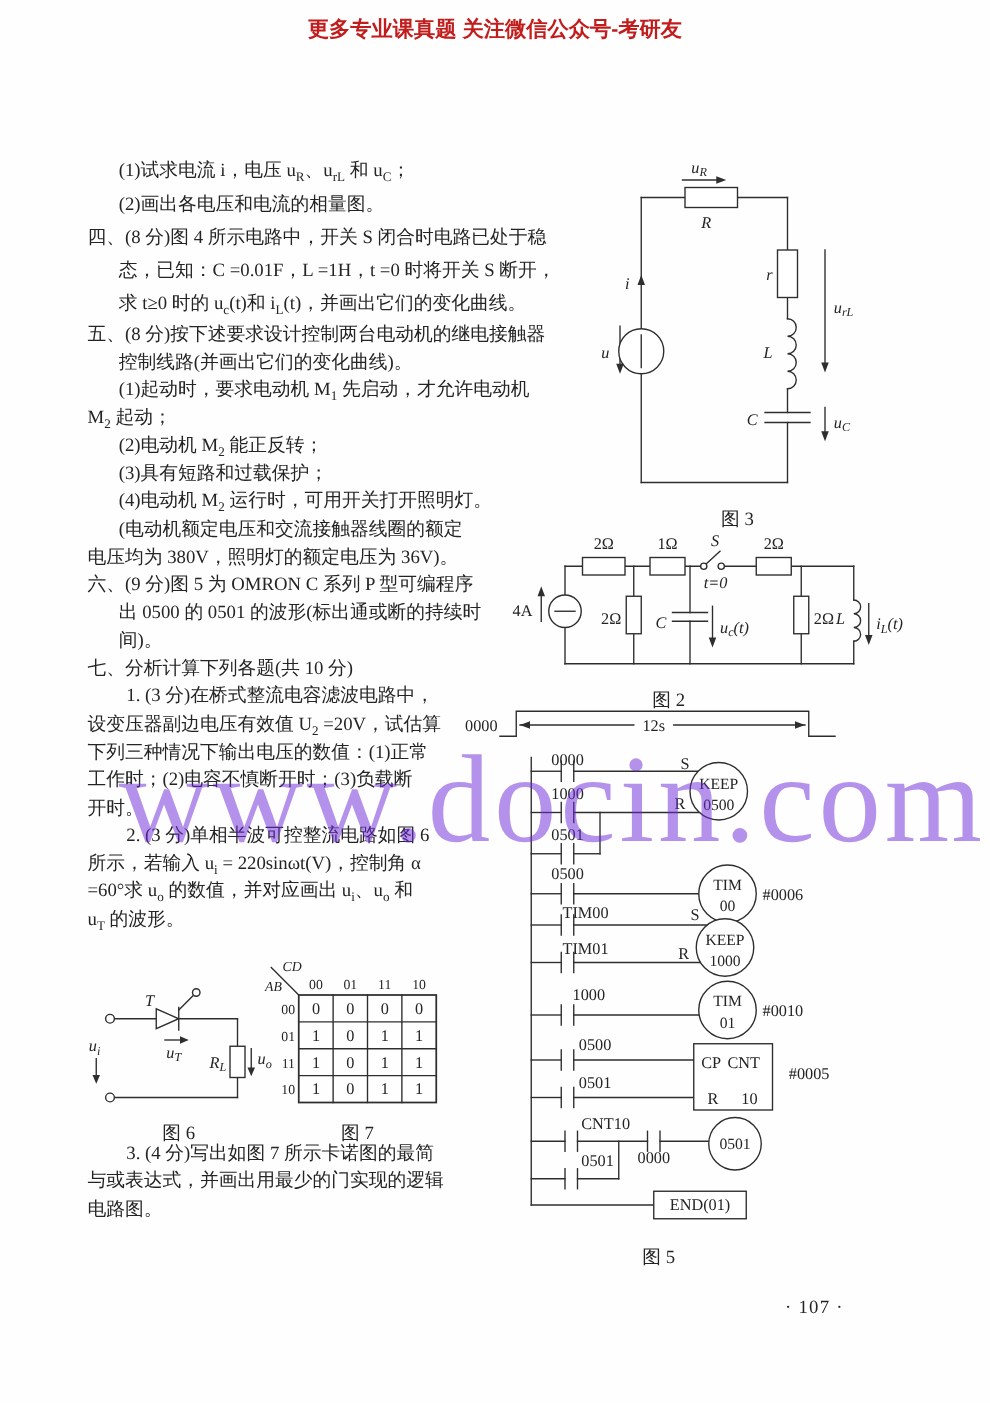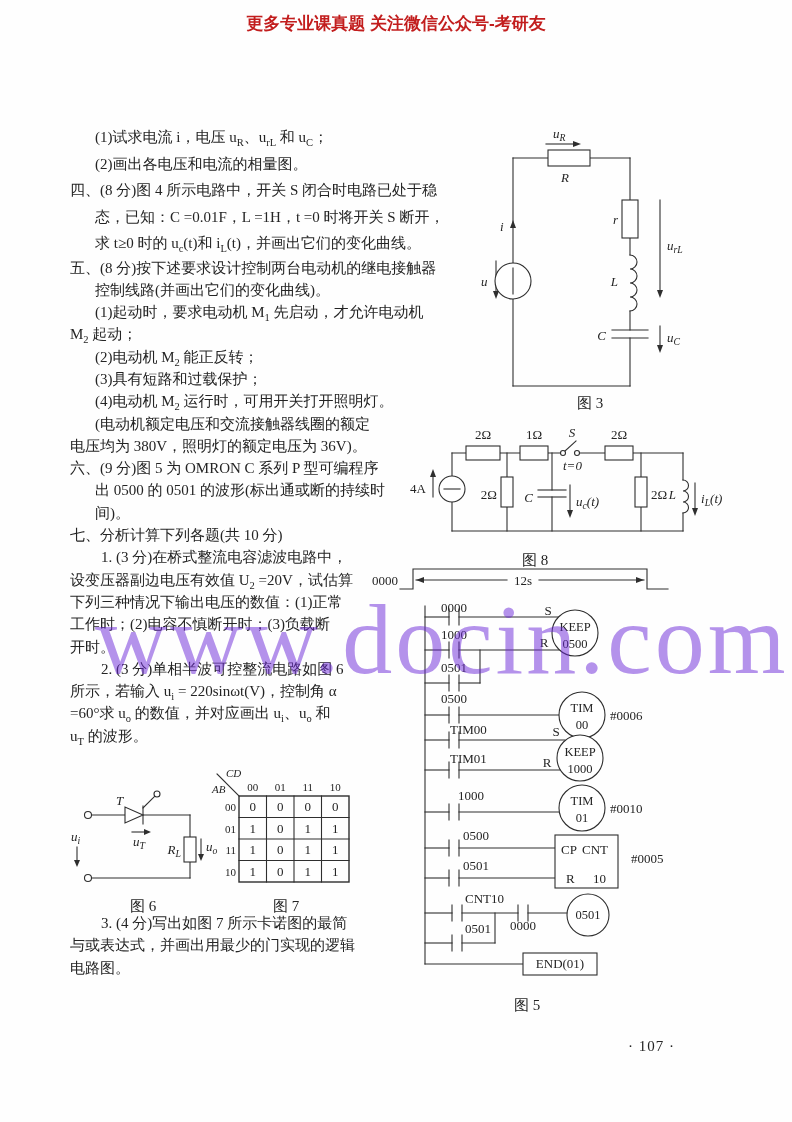--- a/index.html
+++ b/index.html
@@ -108,21 +108,21 @@
   <text class="it" x="113" y="10"><tspan>u</tspan><tspan dy="3" font-size="75%">R</tspan><tspan dy="-3">​</tspan></text>
   <text class="it" x="125" y="54" text-anchor="middle">R</text>
   <text class="it" x="60" y="103">i</text>
   <text class="it" x="41" y="158">u</text>
   <text class="it" x="178" y="96" text-anchor="end">r</text>
   <text class="it" x="178" y="158" text-anchor="end">L</text>
   <text class="it" x="166" y="212" text-anchor="end">C</text>
   <text class="it" x="227" y="122"><tspan>u</tspan><tspan dy="3" font-size="75%">rL</tspan><tspan dy="-3">​</tspan></text>
   <text class="it" x="227" y="214"><tspan>u</tspan><tspan dy="3" font-size="75%">C</tspan><tspan dy="-3">​</tspan></text>
 </svg>
-<div class="fig-caption" style="left:555px;top:394px;width:70px;">图 3</div>
+<div class="fig-caption" style="left:555px;top:406px;width:70px;">图 3</div>
 
 <svg style="left:400px;top:425px;" width="390" height="135" viewBox="0 0 390 135">
   <g class="wire">
     <line x1="52" y1="28" x2="163" y2="28"></line>
     <line x1="177" y1="28" x2="283" y2="28"></line>
     <line x1="52" y1="106" x2="283" y2="106"></line>
     <line x1="52" y1="28" x2="52" y2="51"></line>
       <line x1="52" y1="77" x2="52" y2="106"></line>
     <line x1="33" y1="72" x2="33" y2="50"></line>
     <line x1="107" y1="28" x2="107" y2="52"></line>
@@ -158,21 +158,21 @@
   <text x="97" y="74" text-anchor="end">2Ω</text>
   <text class="it" x="133" y="77" text-anchor="end">C</text>
   <text class="it" x="176" y="81"><tspan>u</tspan><tspan dy="3" font-size="75%">c</tspan><tspan dy="-3">​</tspan><tspan>(t)</tspan></text>
   <text class="it" x="172" y="12" text-anchor="middle">S</text>
   <text class="it" x="163" y="45">t=0</text>
   <text x="219" y="14" text-anchor="middle">2Ω</text>
   <text x="251" y="74">2Ω</text>
   <text class="it" x="276" y="74" text-anchor="end">L</text>
   <text class="it" x="301" y="78"><tspan>i</tspan><tspan dy="3" font-size="75%">L</tspan><tspan dy="-3">​</tspan><tspan>(t)</tspan></text>
 </svg>
-<div class="fig-caption" style="left:505px;top:551px;width:60px;">图 8</div>
+<div class="fig-caption" style="left:505px;top:551px;width:60px;">图 2</div>
 
 <svg style="left:370px;top:558px;" width="310" height="42" viewBox="0 0 310 42">
   <g class="wire">
     <polyline points="30,31 43,31 43,11 277,11 277,31 298,31"></polyline>
     <line x1="46" y1="22" x2="137" y2="22"></line>
     <line x1="169" y1="22" x2="274" y2="22"></line>
   </g>
   <polygon class="head" points="54,19 46,22 54,25"></polygon>
   <polygon class="head" points="266,19 274,22 266,25"></polygon>
   <text x="2" y="27">0000</text>

